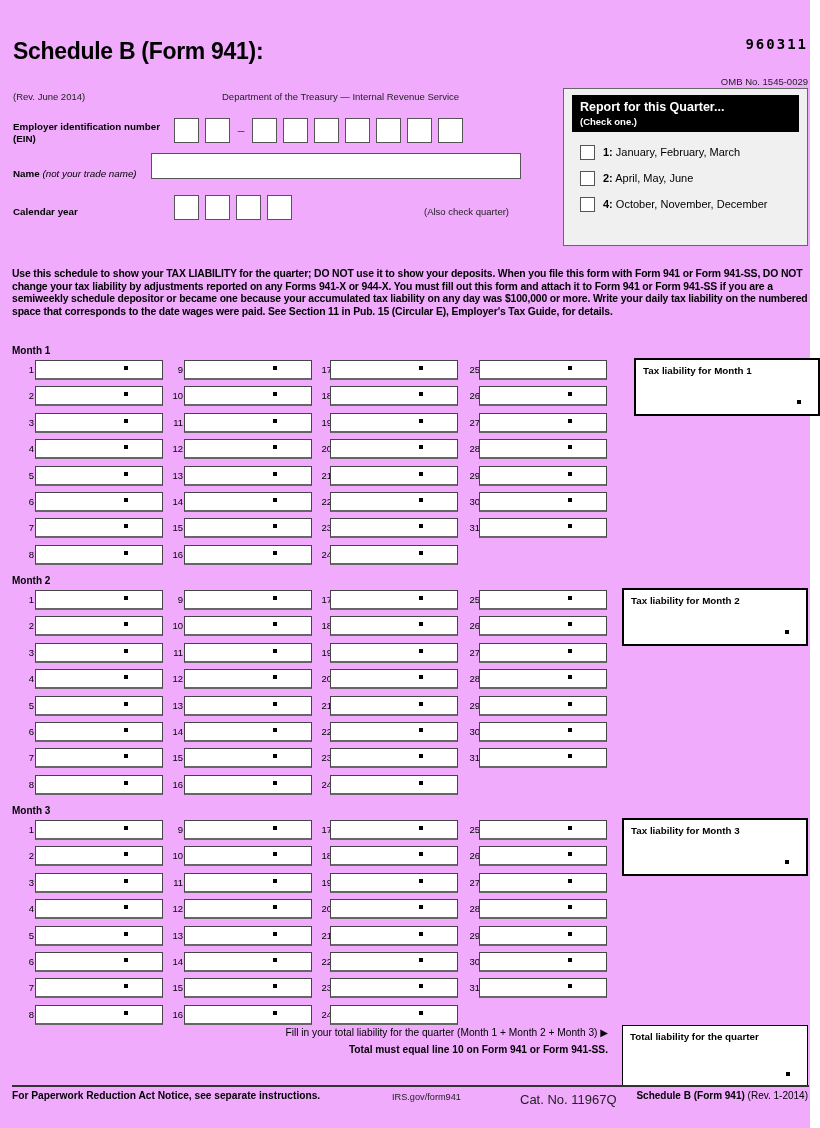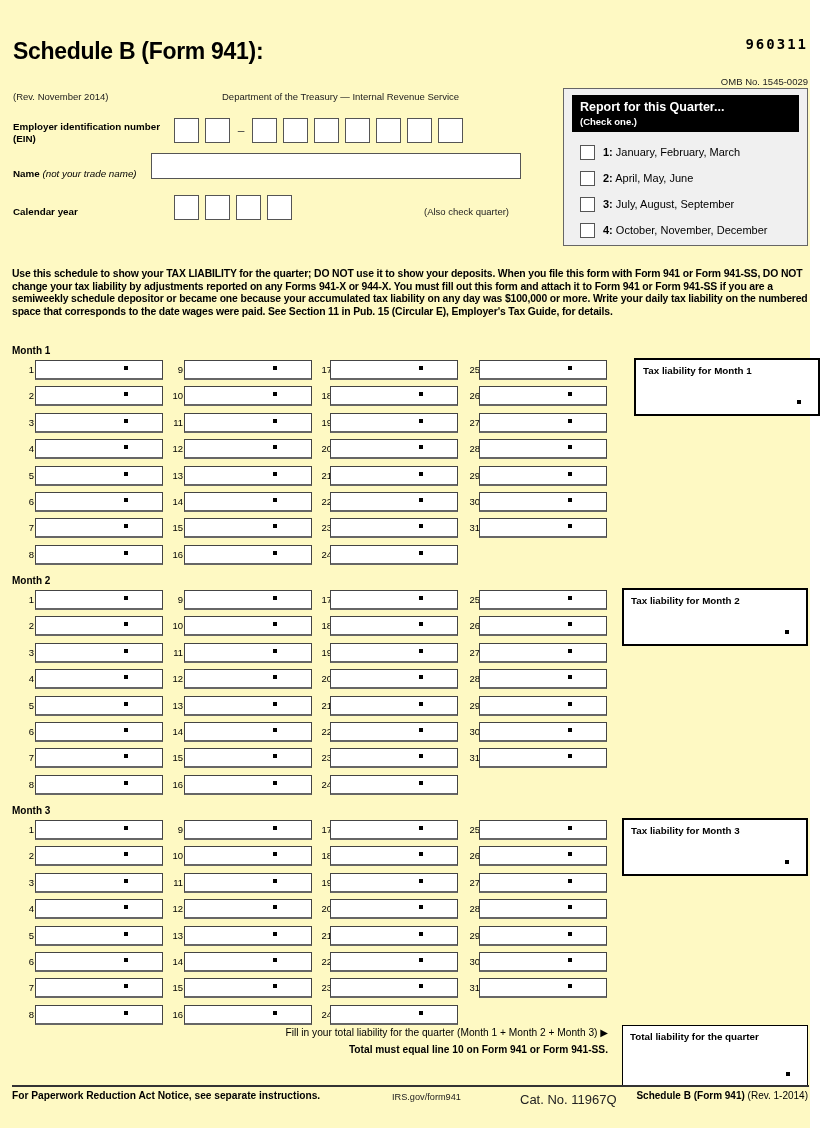--- a/index.html
+++ b/index.html
@@ -10,21 +10,21 @@
     background: #ffffff;
     font-family: "Liberation Sans", sans-serif;
     color: #000;
     overflow: hidden;
   }
 
   .page {
     position: relative;
     width: 820px;
     height: 1128px;
-    background: #fef9c3;
+    background: #f0abfc;
   }
 
   
   .right-gutter {
     position: absolute;
     top: 0; right: 0;
     width: 10px; height: 1128px;
     background: #ffffff;
   }
 
@@ -218,21 +218,21 @@
   .foot-right b { font-weight: bold; }
   .foot-right span.rev { font-weight: normal; }
 </style>
 </head>
 <body>
 
 <div class="page">
   <div class="right-gutter"></div>
 
   <div class="hdr-title">Schedule B (Form 941):</div>
-  <div class="hdr-rev">(Rev. November 2014)</div>
+  <div class="hdr-rev">(Rev. June 2014)</div>
   <div class="hdr-dept">Department of the Treasury — Internal Revenue Service</div>
   <div class="form-no">960311</div>
   <div class="omb">OMB No. 1545-0029</div>
 
   <div class="ein-label lbl">
     <div>Employer identification number</div>
     <div>(EIN)</div>
   </div>
   <div class="ein-row" id="ein-row">
       <span class="cell"></span>
@@ -271,24 +271,20 @@
         <div class="qrow">
           <div class="qcheck"></div>
           <div class="qtext"><b>1:</b> January, February, March</div>
         </div>
         <div class="qrow">
           <div class="qcheck"></div>
           <div class="qtext"><b>2:</b> April, May, June</div>
         </div>
         <div class="qrow">
           <div class="qcheck"></div>
-          <div class="qtext"><b>3:</b> July, August, September</div>
-        </div>
-        <div class="qrow">
-          <div class="qcheck"></div>
           <div class="qtext"><b>4:</b> October, November, December</div>
         </div>
       </div>
   </div>
 
   <div class="instr">Use this schedule to show your TAX LIABILITY for the quarter; DO NOT use it to show your deposits. When you file this form with Form 941 or Form 941-SS, DO NOT change your tax liability by adjustments reported on any Forms 941-X or 944-X. You must fill out this form and attach it to Form 941 or Form 941-SS if you are a semiweekly schedule depositor or became one because your accumulated tax liability on any day was $100,000 or more. Write your daily tax liability on the numbered space that corresponds to the date wages were paid. See Section 11 in Pub. 15 (Circular E), Employer's Tax Guide, for details.</div>
 
   <div id="months-container">
       <div class="month" style="top: 345px;">
         <div class="month-label">Month 1</div>

